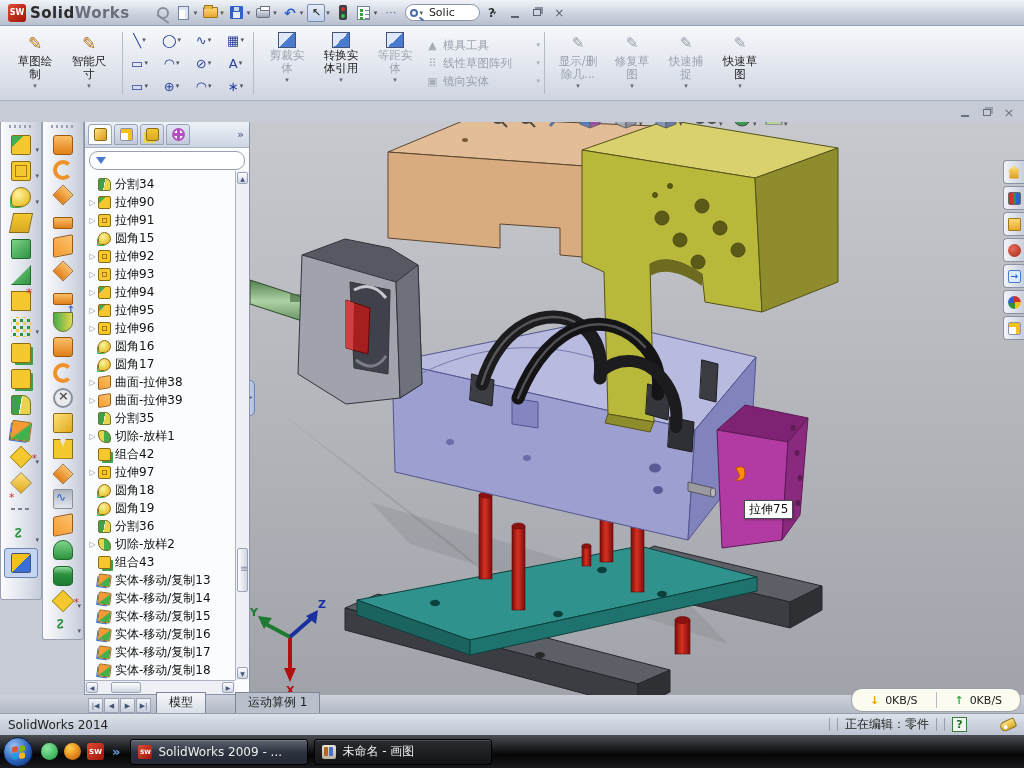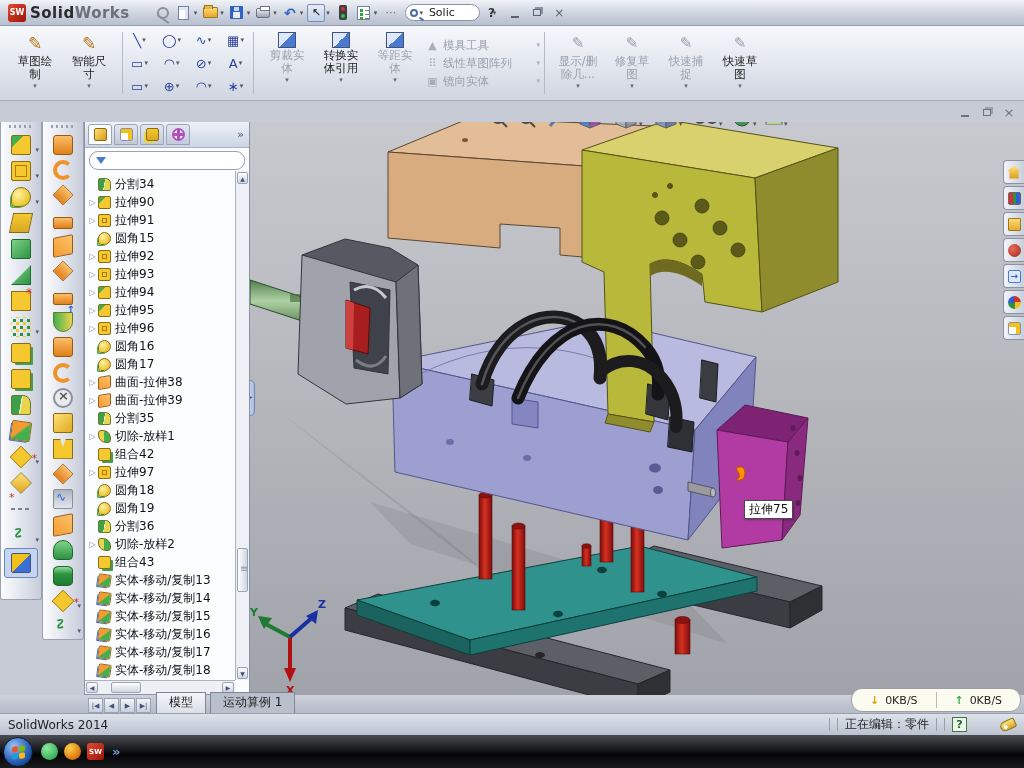--- a/index.html
+++ b/index.html
@@ -973,21 +973,21 @@
   </div>
 
   <div class="bottomstrip">
     <span style="display:flex;">
 
     <span class="navb">|◀</span>
         <span class="navb">◀</span>
         <span class="navb">▶</span>
         <span class="navb">▶|</span>
       </span>
-    <span style="display:flex;">
+    <span style="display:flex;gap:25px;">
 
     <span class="btab active">模型</span>
         <span class="btab">运动算例 1</span>
       </span>
   </div>
 
   <div class="netmeter">
     <span class="nm">
         <span class="dn">↓</span>
         <span>0KB/S</span>
@@ -1020,15 +1020,26 @@
           <i class="of3"></i>
           <i class="of4"></i>
         </span>
     </div>
     <div class="ql">
       <span class="qli qli-msg"></span>
       <span class="qli qli-ball"></span>
       <span class="qli qli-sw">SW</span>
       <span class="qlchev">»</span>
     </div>
+    <div style="display:flex;">
+
+    <div class="taskbtn active" data-icon="sw">
+        <span class="tbic tbic-sw">SW</span>
+        <span>SolidWorks 2009 - ...</span>
+      </div>
+        <div class="taskbtn" data-icon="paint">
+        <span class="tbic tbic-paint"></span>
+        <span>未命名 - 画图</span>
+      </div>
+      </div>
   </div>
 
 </div>
 
 </body></html>

